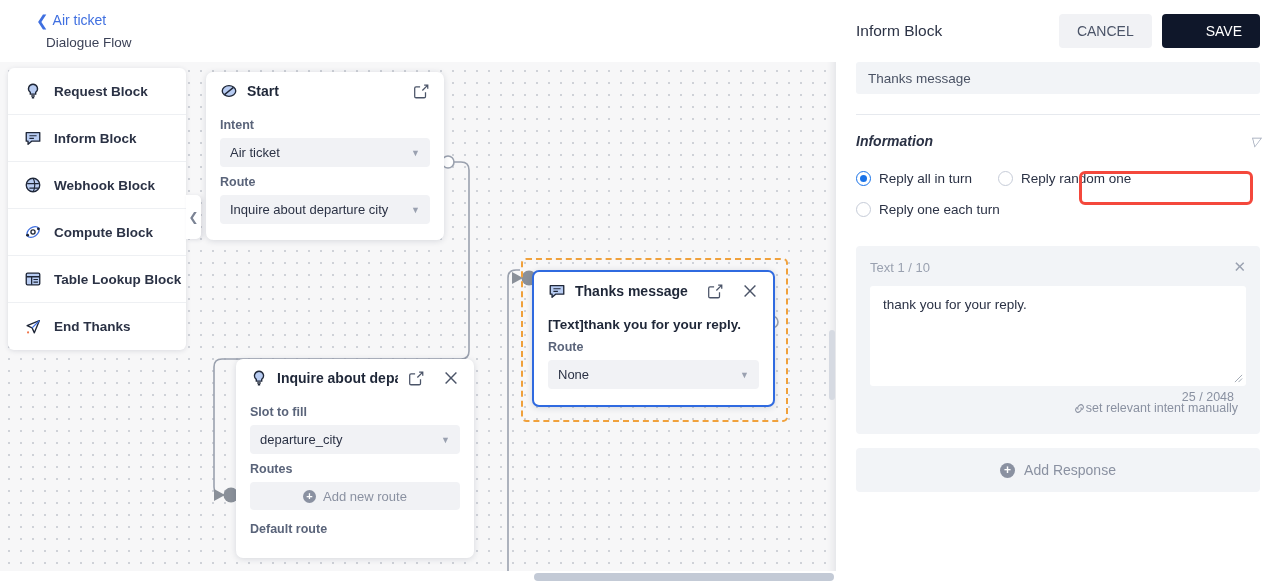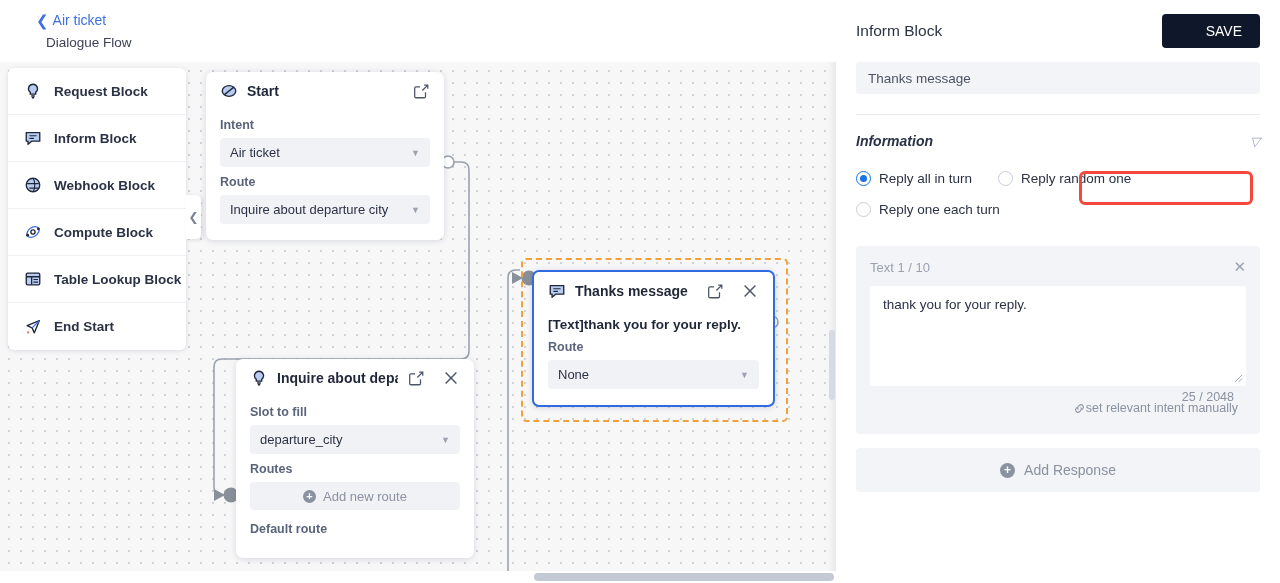--- a/index.html
+++ b/index.html
@@ -408,39 +408,40 @@
           <path d="M10.5 10.5h5M10.5 13.5h5" stroke="#1f2738" stroke-width="1.2"></path>
         </svg>
         <span class="palette-label">Table Lookup Block</span>
       </div>
       <div class="palette-item">
         <svg class="pico" viewBox="0 0 20 20">
           <path d="M17 3 L3.5 8.5 L9 11 L11.5 16.5 Z" fill="#ffffff" stroke="#1f2738" stroke-width="1.5" stroke-linejoin="round"></path>
           <path d="M17 3 L9 11" stroke="#3f6fe0" stroke-width="1.4"></path>
           <circle cx="4.5" cy="16" r="1.2" fill="#f0754a"></circle>
         </svg>
-        <span class="palette-label">End Start</span>
+        <span class="palette-label">End Thanks</span>
       </div>
     </div>
 
     <div class="collapse-tab">
       <span>❮</span>
     </div>
 
     <div class="v-scroll-thumb"></div>
     <div class="h-scroll-track">
       <div class="h-scroll-thumb"></div>
     </div>
 
   </div>
 
   <div class="panel">
 
     <div class="panel-head">
       <span class="panel-title">Inform Block</span>
+      <button class="btn btn-cancel">CANCEL</button>
       <button class="btn btn-save">SAVE</button>
     </div>
 
     <div class="panel-body">
 
       <div class="name-field">
         <span>Thanks message</span>
       </div>
 
       <div class="divider"></div>

